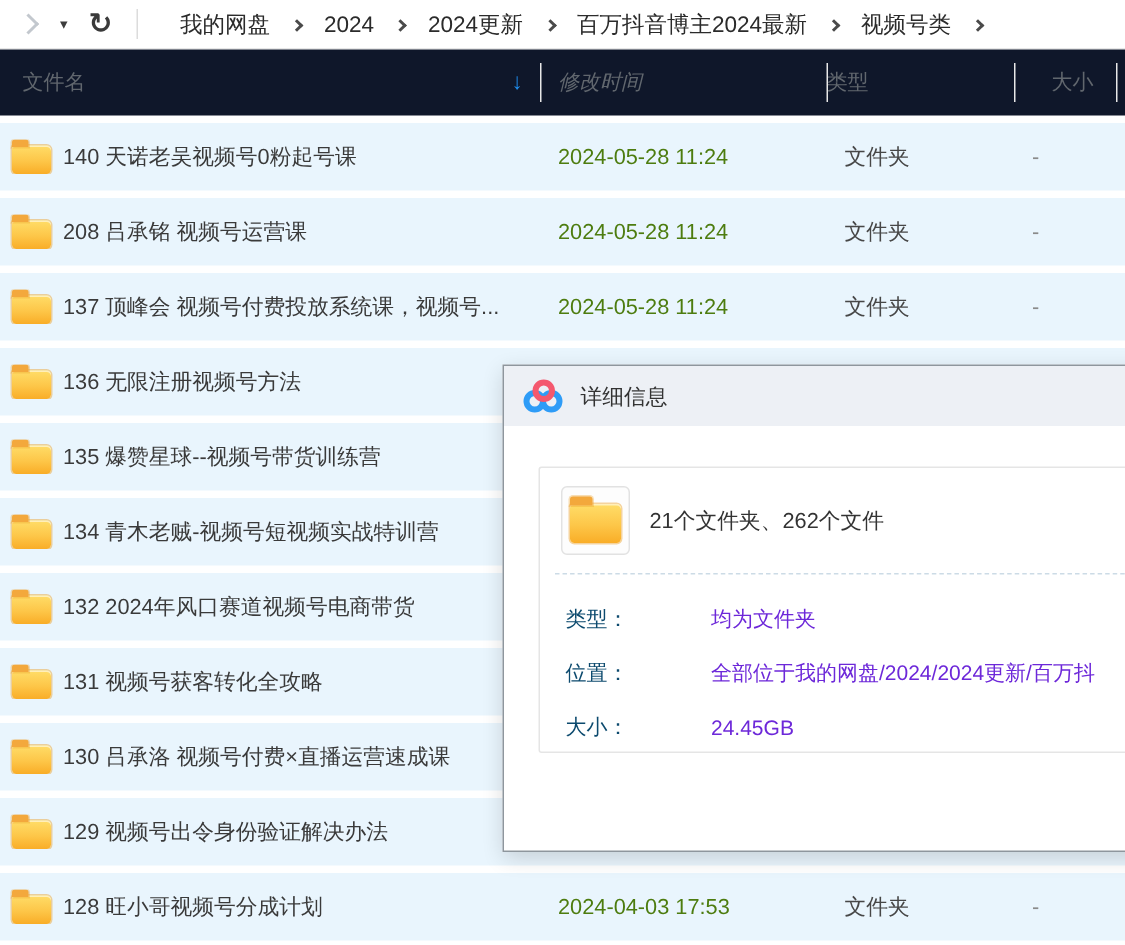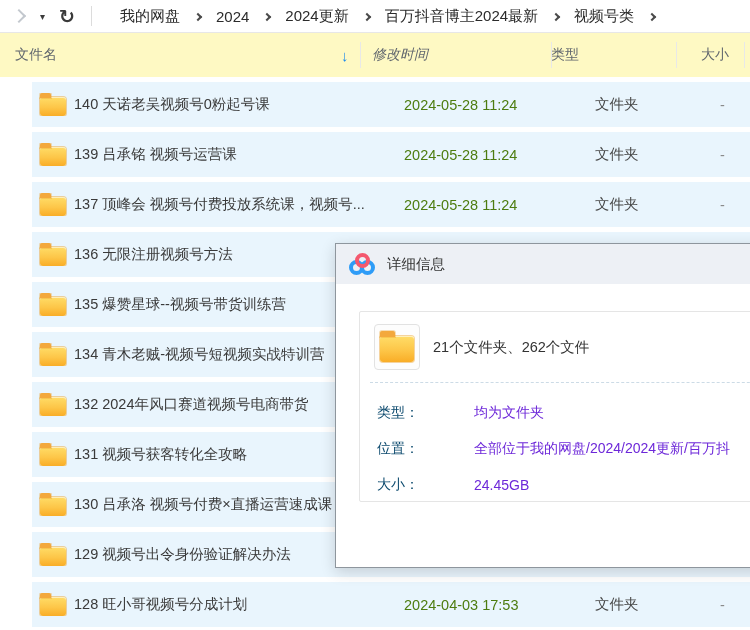--- a/index.html
+++ b/index.html
@@ -20,35 +20,35 @@
   .chev-big { width:10px; height:10px; border-width:2px 2px 0 0; border-color:#c3c8ce; margin-left:4px; }
   .caret { font-size:10px; color:#3c3c3c; margin-left:16px; cursor:pointer; }
   .refresh { font-size:19px; color:#3a3a3a; margin-left:14px; font-weight:bold; cursor:pointer; line-height:1; }
   .tb-divider { width:1px; height:20px; background:#dcdcdc; margin:0 14px 0 16px; }
   .breadcrumb { display:flex; align-items:center; gap:15px; font-size:15px; color:#2b2b2b; margin-left:14px; }
   .crumb { cursor:pointer; white-space:nowrap; }
   .crumb-sep { display:inline-block; width:6px; height:6px; border-style:solid; border-width:2px 2px 0 0;
                border-color:#4a4a4a; transform:rotate(45deg); margin-top:1px; }
 
   
-  .thead { height:44px; display:flex; align-items:center; position:relative; font-size:14px; color:#61676e; background:#fef9c3; }
+  .thead { height:44px; display:flex; align-items:center; position:relative; font-size:14px; color:#61676e; background:#0f172a; }
   .hcell { flex:none; }
   .hname { width:360px; padding-left:15px; position:relative; cursor:pointer; }
   .sort-arrow { position:absolute; left:341px; top:50%; transform:translateY(-50%);
                 color:#1f8ceb; font-weight:bold; font-size:15px; }
   .hmod  { width:191px; padding-left:12px; cursor:pointer;font-style:italic; }
   .htype { width:125px; padding-left:0; cursor:pointer; }
   .hsize { width:70px;  padding-left:25px; cursor:pointer; }
   .col-div { position:absolute; top:9px; width:1px; height:26px; background:#e8e8e8; }
   .cd1{left:360px;} .cd2{left:551px;} .cd3{left:676px;} .cd4{left:744px;}
 
   
   .filelist { margin-top:5px; }
   .row { height:45px; margin-bottom:5px; background:#e9f5fd; display:flex; align-items:center;
-         font-size:14.5px; color:#3a3a3a; cursor:pointer;margin-left:32px; }
+         font-size:14.5px; color:#3a3a3a; cursor:pointer; }
   .cell { flex:none; white-space:nowrap; overflow:hidden; }
   .cell-name { width:360px; display:flex; align-items:center; padding-left:8px; }
   .fname { margin-left:8px; overflow:hidden; text-overflow:clip; }
   .cell-mod { width:191px; padding-left:12px; color:#4d7c0f; }
   .cell-type { width:125px; padding-left:12px; color:#474747; }
   .cell-size { width:74px; padding-left:12px; color:#8a8a8a; }
 
   
   .folder { position:relative; flex:none; width:26px; height:19px; margin-top:4px;
             background:linear-gradient(180deg,#ffdd68 0%,#fdc648 55%,#f9ad27 100%);
@@ -127,21 +127,21 @@
       <span class="fname">140 天诺老吴视频号0粉起号课</span>
     </div>
     <div class="cell cell-mod">2024-05-28 11:24</div>
     <div class="cell cell-type">文件夹</div>
     <div class="cell cell-size">-</div>
   </div>
 
   <div class="row">
     <div class="cell cell-name">
       <span class="folder"></span>
-      <span class="fname">139 吕承铭 视频号运营课</span>
+      <span class="fname">208 吕承铭 视频号运营课</span>
     </div>
     <div class="cell cell-mod">2024-05-28 11:24</div>
     <div class="cell cell-type">文件夹</div>
     <div class="cell cell-size">-</div>
   </div>
 
   <div class="row">
     <div class="cell cell-name">
       <span class="folder"></span>
       <span class="fname">137 顶峰会 视频号付费投放系统课，视频号...</span>

